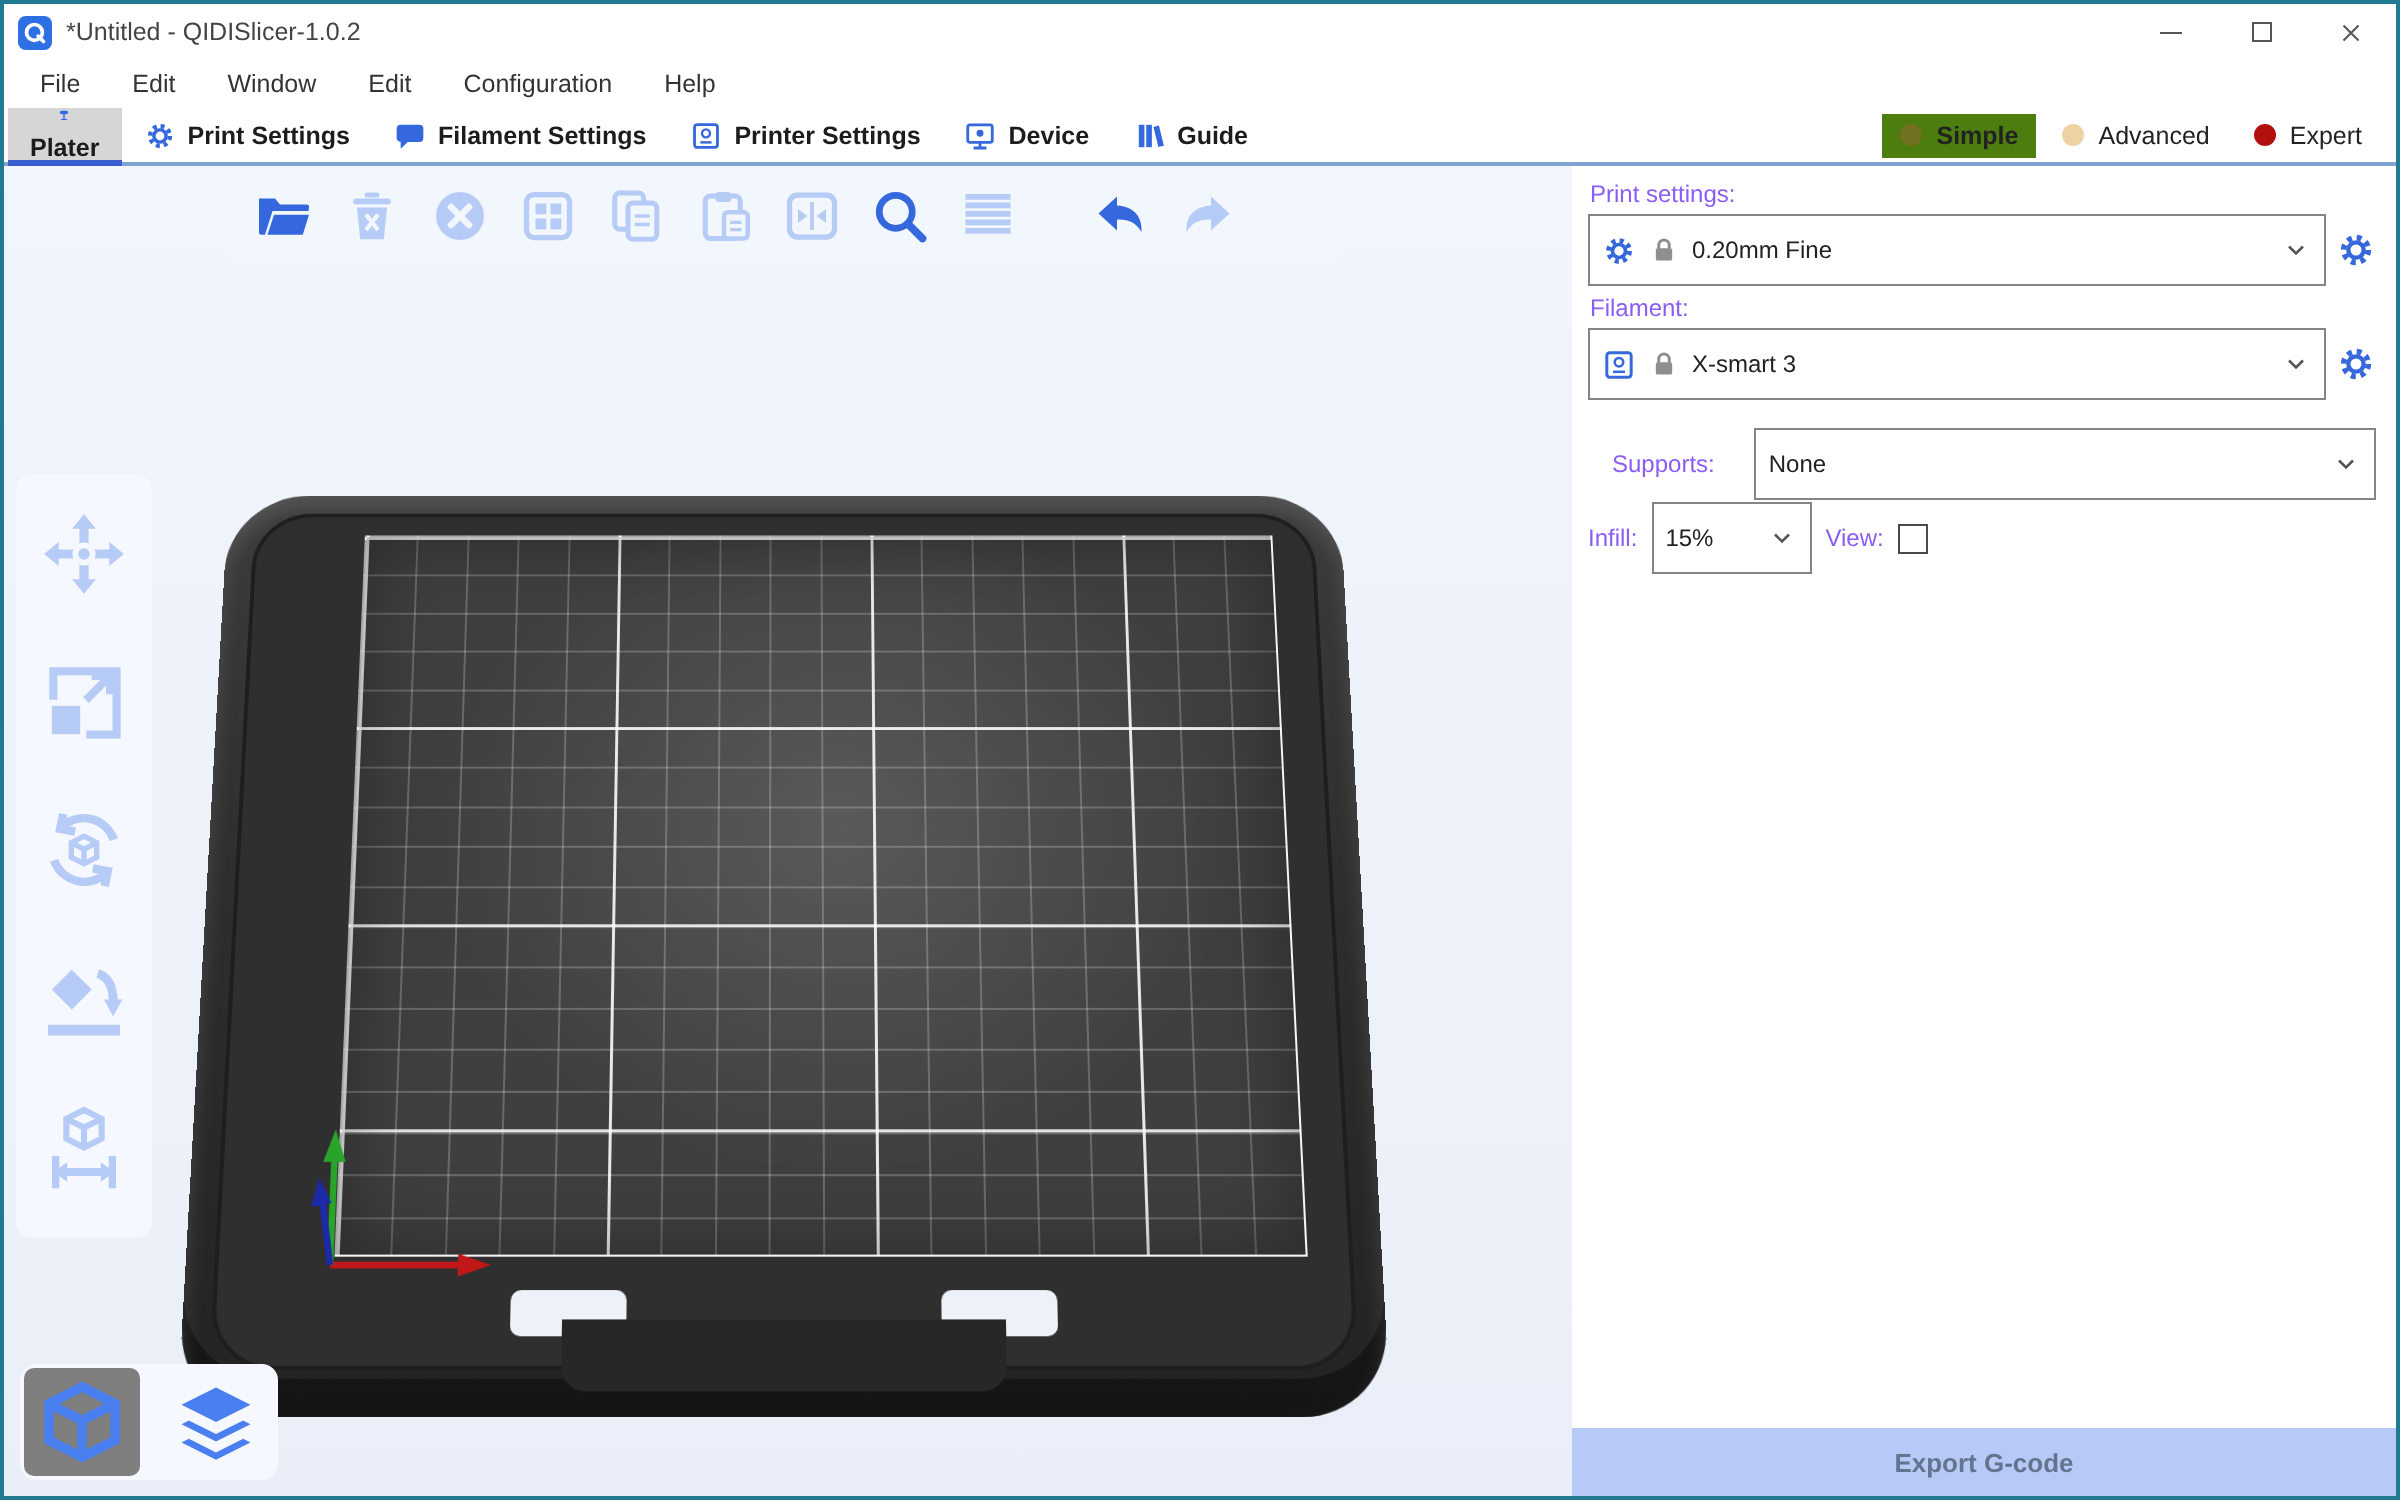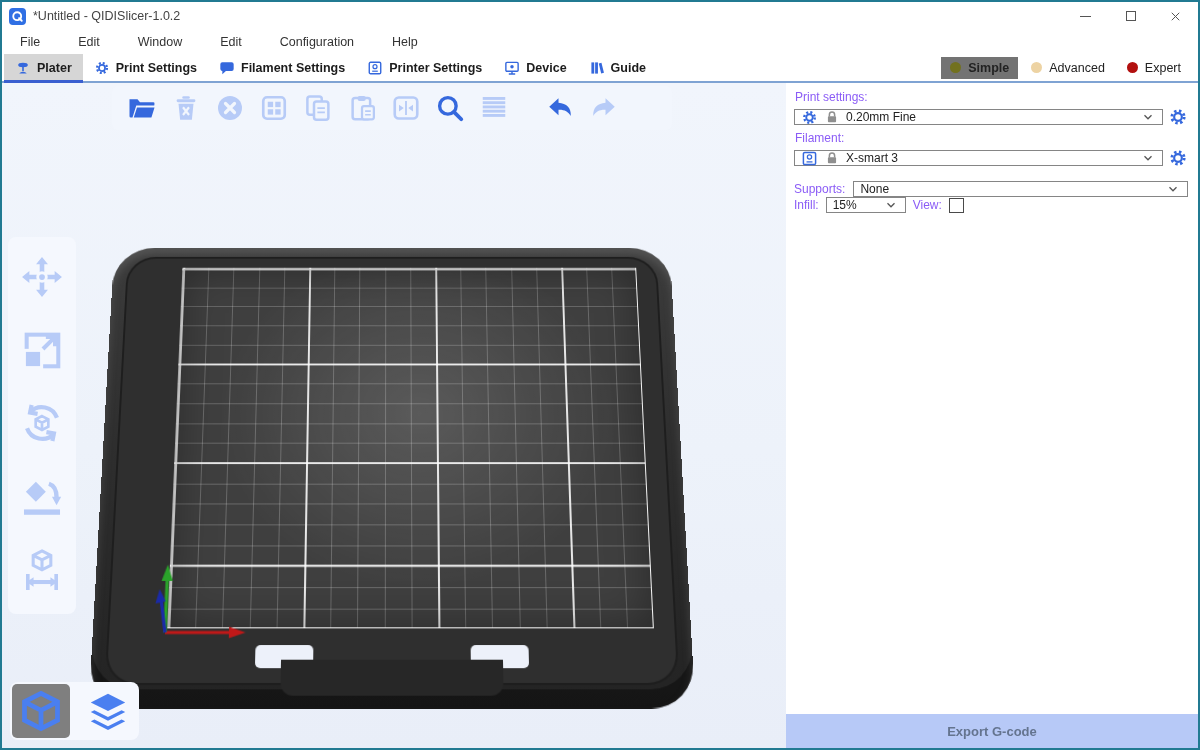--- a/index.html
+++ b/index.html
@@ -10,33 +10,33 @@
   
   .titlebar { height:28px; display:flex; align-items:center; padding-left:7px; background:#fff; flex:0 0 auto; }
   .app-logo { width:17px; height:17px; margin-right:7px; flex:0 0 auto; }
   .title-text { font-size:12.5px; color:#444; }
   .win-controls { margin-left:auto; display:flex; height:100%; }
   .win-btn { width:45px; height:100%; display:flex; align-items:center; justify-content:center; cursor:default; }
   .glyph-min { width:11px; border-top:1.4px solid #555; display:block; }
   .glyph-max { width:10px; height:10px; border:1.2px solid #555; display:block; }
 
   
-  .menubar { height:24px; display:flex; align-items:center; padding-left:8px; gap:18px; flex:0 0 auto; }
+  .menubar { height:24px; display:flex; align-items:center; padding-left:8px; gap:6px; flex:0 0 auto; }
   .menu-item { font-size:12.5px; color:#333; padding:3px 10px; }
 
   
   .tabbar { height:29px; display:flex; align-items:stretch; border-bottom:2px solid #7fa3d3; flex:0 0 auto; padding-left:2px; }
   .tab { display:flex; align-items:center; gap:6px; padding:0 11px; font-size:12.5px; font-weight:600; color:#1c1c1c; position:relative; }
   .tab svg { width:16px; height:16px; color:#3568dd; }
-  .tab.active { background:#d6d6d6; }
+  .tab.active { background:#d6d6d6;flex-direction:column; }
   .tab.active::after { content:""; position:absolute; left:0; right:0; bottom:-2px; height:3px; background:#3a5fd0; }
   .modes { margin-left:auto; display:flex; align-items:center; gap:4px; padding-right:8px; }
   .mode { display:flex; align-items:center; gap:7px; font-size:12.5px; padding:4px 9px; }
   .mode .dot { width:11px; height:11px; border-radius:50%; }
-  .mode.active { background:#737373; font-weight:700; }
+  .mode.active { background:#4d7c0f; font-weight:700; }
   .dot-simple { background:#72711f; }
   .dot-advanced { background:#edd3a3; }
   .dot-expert { background:#b2100f; }
 
   
   .main { flex:1 1 auto; display:flex; min-height:0; }
   .viewport { flex:1 1 auto; position:relative; background:linear-gradient(180deg,#f1f5fc 0%,#edf2fa 55%,#e9eef8 100%); overflow:hidden; }
 
   
   .vtoolbar { position:absolute; left:110px; top:3px; width:560px; height:44px; background:#f2f6fd; border-radius:6px;
@@ -77,29 +77,29 @@
   .notch { position:absolute; bottom:38px; width:56px; height:22px; background:#edf1fa; border-radius:5px; }
   .notch-l { left:158px; } .notch-r { right:158px; }
   .handle { position:absolute; bottom:12px; left:50%; transform:translateX(-50%); width:214px; height:34px;
             background:#272727; border-radius:0 0 12px 12px; }
   .axes { position:absolute; left:56px; bottom:58px; width:120px; height:100px; }
 
   
   .sidebar { width:412px; flex:0 0 auto; background:#fff; position:relative; padding:3px 10px 44px 8px; }
   .sect-label { font-size:12px; color:#8b5cf6; margin:4px 0 3px 1px; }
   .combo-row { display:flex; align-items:center; gap:5px; }
-  .combo { flex:1 1 auto; height:16px; border:1px solid #858585; background:#fff; display:flex; align-items:center; gap:7px; padding:0 7px 0 6px; font-size:12px; }
+  .combo { flex:1 1 auto; height:36px; border:1px solid #858585; background:#fff; display:flex; align-items:center; gap:7px; padding:0 7px 0 6px; font-size:12px; }
   .combo .chev { margin-left:auto; width:14px; height:14px; color:#555; flex:0 0 auto; }
   .combo svg.cicon { width:17px; height:17px; color:#3568dd; flex:0 0 auto; }
   .combo svg.lock { width:14px; height:14px; color:#8f8f8f; flex:0 0 auto; }
   .swatch { width:25px; height:15px; background:#3f87e8; border:1px solid #6d6d6d; flex:0 0 auto; }
   .gear-btn { width:20px; height:20px; color:#3568dd; flex:0 0 auto; }
   .gear-btn svg { width:20px; height:20px; }
   .row-supports { display:flex; align-items:center; gap:8px; margin-top:13px; }
-  .row-supports .sect-label { margin:0; }
+  .row-supports .sect-label { margin:12px; }
   .row-infill { display:flex; align-items:center; gap:7px; }
   .row-infill .sect-label { margin:0; }
   .combo.small { flex:0 0 80px; }
   .brim-label { font-size:12px; margin-left:24px; }
   .checkbox { width:15px; height:15px; border:1px solid #4a4a4a; background:#fff; }
   .export-btn { position:absolute; left:0; right:0; bottom:0; height:34px; background:#b7c9f7;
                 display:flex; align-items:center; justify-content:center;
                 font-size:13px; font-weight:700; color:#64748f; }
 </style>
 </head>

